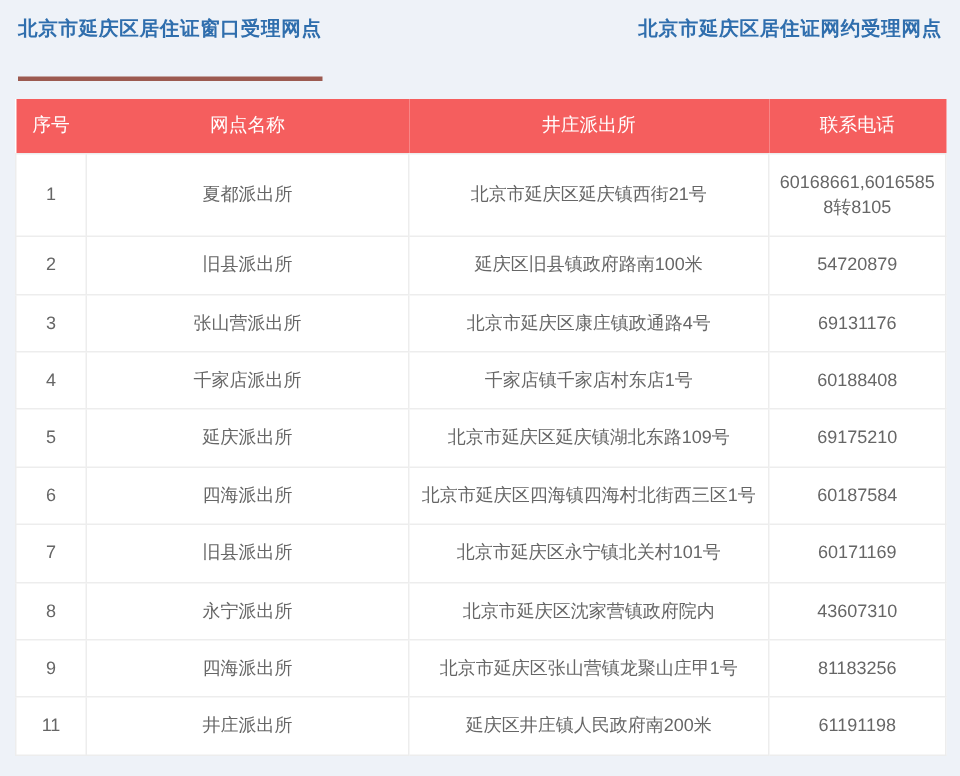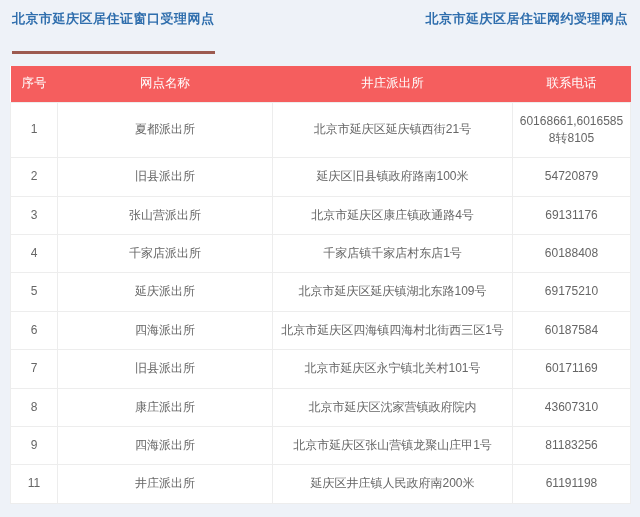--- a/index.html
+++ b/index.html
@@ -130,21 +130,21 @@
             <td>60187584</td>
           </tr>
           <tr>
             <td>7</td>
             <td>旧县派出所</td>
             <td>北京市延庆区永宁镇北关村101号</td>
             <td>60171169</td>
           </tr>
           <tr>
             <td>8</td>
-            <td>康庄派出所</td>
+            <td>永宁派出所</td>
             <td>北京市延庆区沈家营镇政府院内</td>
             <td>43607310</td>
           </tr>
           <tr>
             <td>9</td>
             <td>四海派出所</td>
             <td>北京市延庆区张山营镇龙聚山庄甲1号</td>
             <td>81183256</td>
           </tr>
           <tr>

